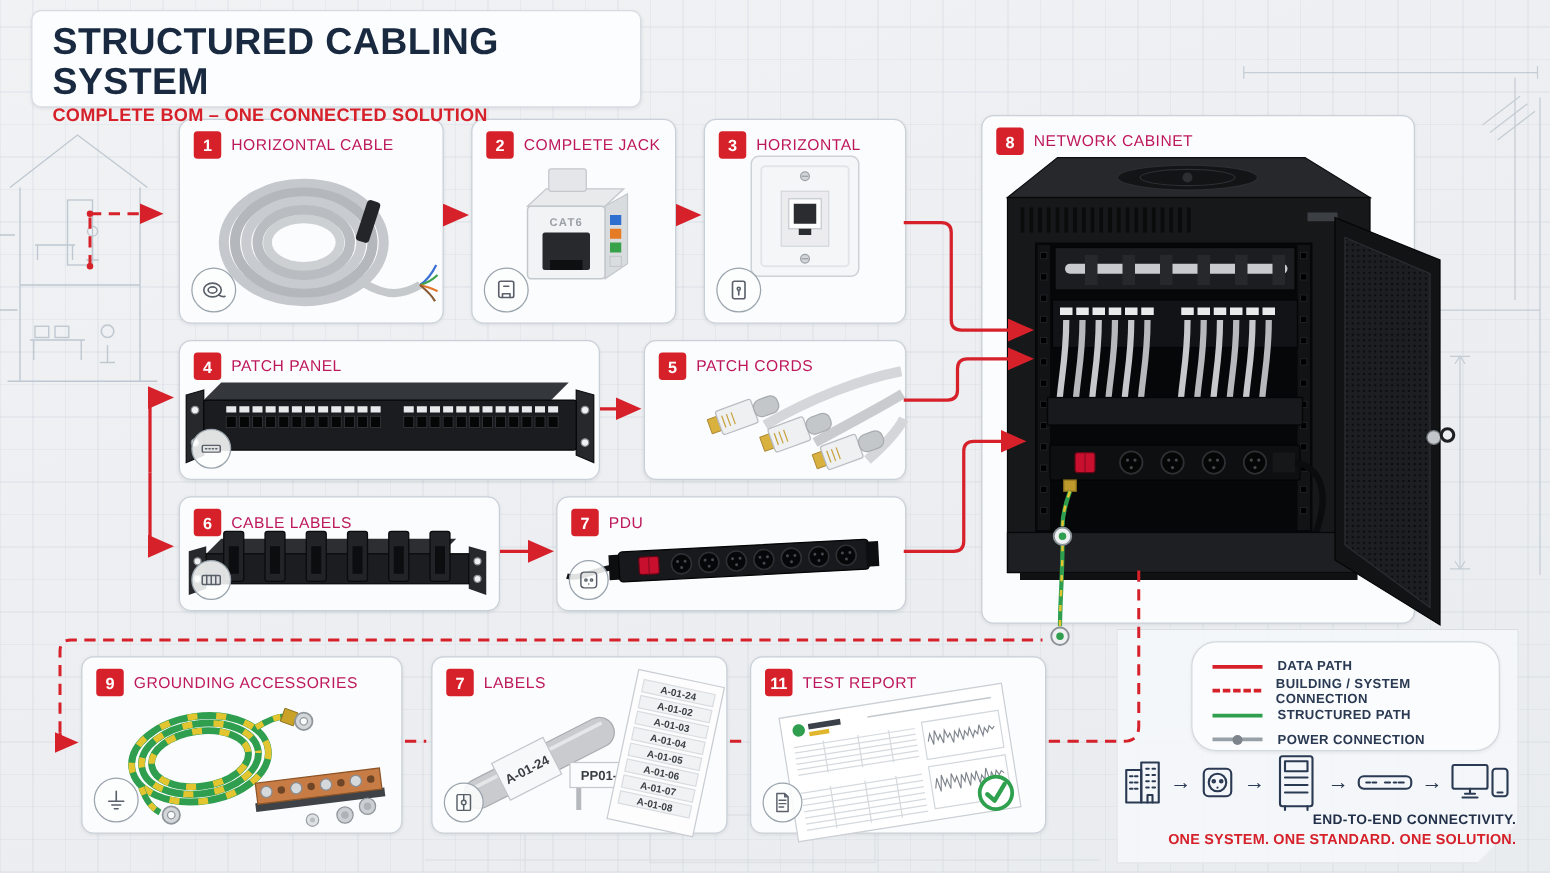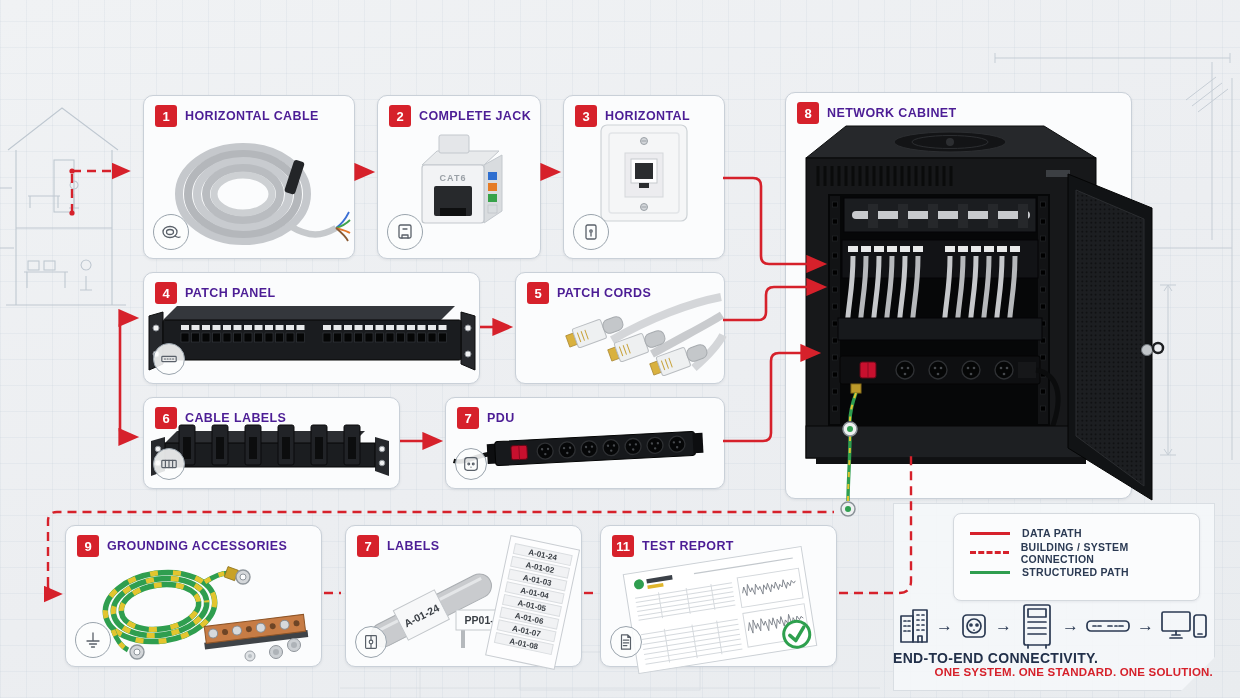--- a/index.html
+++ b/index.html
@@ -18,41 +18,41 @@
     border:1px solid #d6dce2;border-radius:8px;box-shadow:0 1px 3px rgba(25,35,55,.08);
     padding:9px 16px;box-sizing:border-box;z-index:4}
   .title{font-size:30px;font-weight:800;color:#182940;letter-spacing:.3px;line-height:1.08}
   .subtitle{font-size:14.5px;font-weight:bold;color:#d6212b;letter-spacing:.2px;margin-top:2px}
 
   .card{position:absolute;background:#fbfcfd;border:1.4px solid #c9d0d8;border-radius:10px;
     box-shadow:0 1px 3px rgba(25,35,55,.08)}
   .card-head{position:absolute;top:9px;left:11px;display:flex;align-items:center;gap:8px;z-index:5}
   .badge{min-width:22px;height:22px;padding:0 3px;background:#d6212b;color:#fff;font-weight:bold;
     font-size:13px;display:flex;align-items:center;justify-content:center;border-radius:3px;box-sizing:border-box}
-  .card-label{font-size:12.5px;font-weight:bold;color:#4c1d95;letter-spacing:.4px}
+  .card-label{font-size:12.5px;font-weight:normal;color:#be185d;letter-spacing:.4px}
   .corner-icon{position:absolute;left:9px;bottom:8px;width:34px;height:34px;border:1.3px solid #9aa4ad;
     border-radius:50%;background:rgba(252,253,253,.88);display:flex;align-items:center;justify-content:center;z-index:5}
   .corner-icon svg{stroke:#596069;fill:none;stroke-width:1.3;stroke-linecap:round;stroke-linejoin:round}
 
   .br-panel{position:absolute;left:893px;top:503px;width:320px;height:186px;background:rgba(246,248,250,.85);
     border:1px solid #d9dee3;clip-path:polygon(0 0,100% 0,100% calc(100% - 34px),calc(100% - 34px) 100%,0 100%);z-index:1}
   .legend{position:absolute;left:953px;top:513px;width:247px;height:88px;background:#fbfcfd;border:1px solid #d4d9de;
-    border-radius:8px;box-shadow:0 1px 3px rgba(25,35,55,.07);z-index:5;padding:11px 0 0 16px;box-sizing:border-box}
+    border-radius:20px;box-shadow:0 1px 3px rgba(25,35,55,.07);z-index:5;padding:11px 0 0 16px;box-sizing:border-box}
   .lg-row{display:flex;align-items:center;gap:12px;height:16px;margin-bottom:3.5px}
   .sw{width:40px;height:0;border-top:3px solid #d6212b;position:relative}
   .sw.dashed{border-top-style:dashed}
   .sw.green{border-top-color:#2f9e4f}
   .sw.power{border-top-color:#98a0a8}
   .sw.power::after{content:"";position:absolute;left:16px;top:-5.5px;width:8px;height:8px;border-radius:50%;background:#7d848c}
   .lg-label{font-size:10.5px;font-weight:bold;color:#2b3a53;letter-spacing:.3px}
 
   .flow{position:absolute;left:893px;top:602px;width:320px;display:flex;align-items:center;justify-content:center;gap:6px;z-index:5}
   .flow .ic svg{stroke:#2b3a53;fill:none;stroke-width:1.7;stroke-linecap:round;stroke-linejoin:round}
   .flow-arrow::after{content:"\2192";font-size:17px;font-weight:bold;color:#2b3a53}
-  .f1{position:absolute;left:893px;top:650px;width:320px;text-align:left;font-size:14px;font-weight:800;
+  .f1{position:absolute;left:893px;top:650px;width:320px;text-align:right;font-size:11px;font-weight:800;
     color:#22304a;letter-spacing:.3px;z-index:5}
   .f2{position:absolute;left:893px;top:666px;width:320px;text-align:right;font-size:11.5px;font-weight:700;
     color:#d6212b;letter-spacing:.2px;z-index:5}
 </style>
 </head>
 <body>
 
 <div id="canvas">
 
   <svg id="bg" class="layer" width="1240" height="698">
@@ -75,20 +75,24 @@
       <path d="M1150,248 H1232 M1150,243 V253"></path>
       <path d="M1186,100 L1216,77 M1192,106 L1222,83 M1198,112 L1228,89"></path>
       <path d="M1212,62 V240 M1232,78 V460"></path>
     </g>
     <g stroke="#d2d8de" stroke-width="1" fill="none" opacity="0.6">
       <rect x="520" y="652" width="180" height="38"></rect>
       <path d="M340,688 H880 M420,668 V698"></path>
     </g>
   </svg>
 
+  <div class="header">
+    <div class="title">STRUCTURED CABLING SYSTEM</div>
+    <div class="subtitle">COMPLETE BOM – ONE CONNECTED SOLUTION</div>
+  </div>
 
   <div class="card" style="left:143px;top:95px;width:210px;height:162px">
     <div class="card-head">
         <span class="badge">1</span>
       <span class="card-label">HORIZONTAL CABLE</span>
       </div>
     <div class="corner-icon">
       <svg width="20" height="20" viewBox="0 0 20 20">
           <ellipse cx="9" cy="10" rx="7" ry="5.5"></ellipse>
           <ellipse cx="9" cy="10" rx="3.5" ry="2.5"></ellipse>
@@ -668,20 +672,24 @@
       <span class="lg-label">DATA PATH</span>
       </div>
     <div class="lg-row">
       <span class="sw dashed"></span>
       <span class="lg-label">BUILDING / SYSTEM CONNECTION</span>
       </div>
     <div class="lg-row">
       <span class="sw green"></span>
       <span class="lg-label">STRUCTURED PATH</span>
       </div>
+    <div class="lg-row">
+      <span class="sw power"></span>
+      <span class="lg-label">POWER CONNECTION</span>
+      </div>
   </div>
 
   <div class="flow">
     <span class="ic">
       <svg width="32" height="40" viewBox="0 0 32 40">
           <rect x="3" y="10" width="12" height="26"></rect>
           <rect x="15" y="4" width="14" height="32"></rect>
           <path d="M6,15 h2 M10,15 h2 M6,20 h2 M10,20 h2 M6,25 h2 M10,25 h2 M19,9 h2 M24,9 h2 M19,14 h2 M24,14 h2 M19,19 h2 M24,19 h2 M19,24 h2 M24,24 h2 M20,36 v-6 h4 v6"></path>
         </svg>
       </span>

